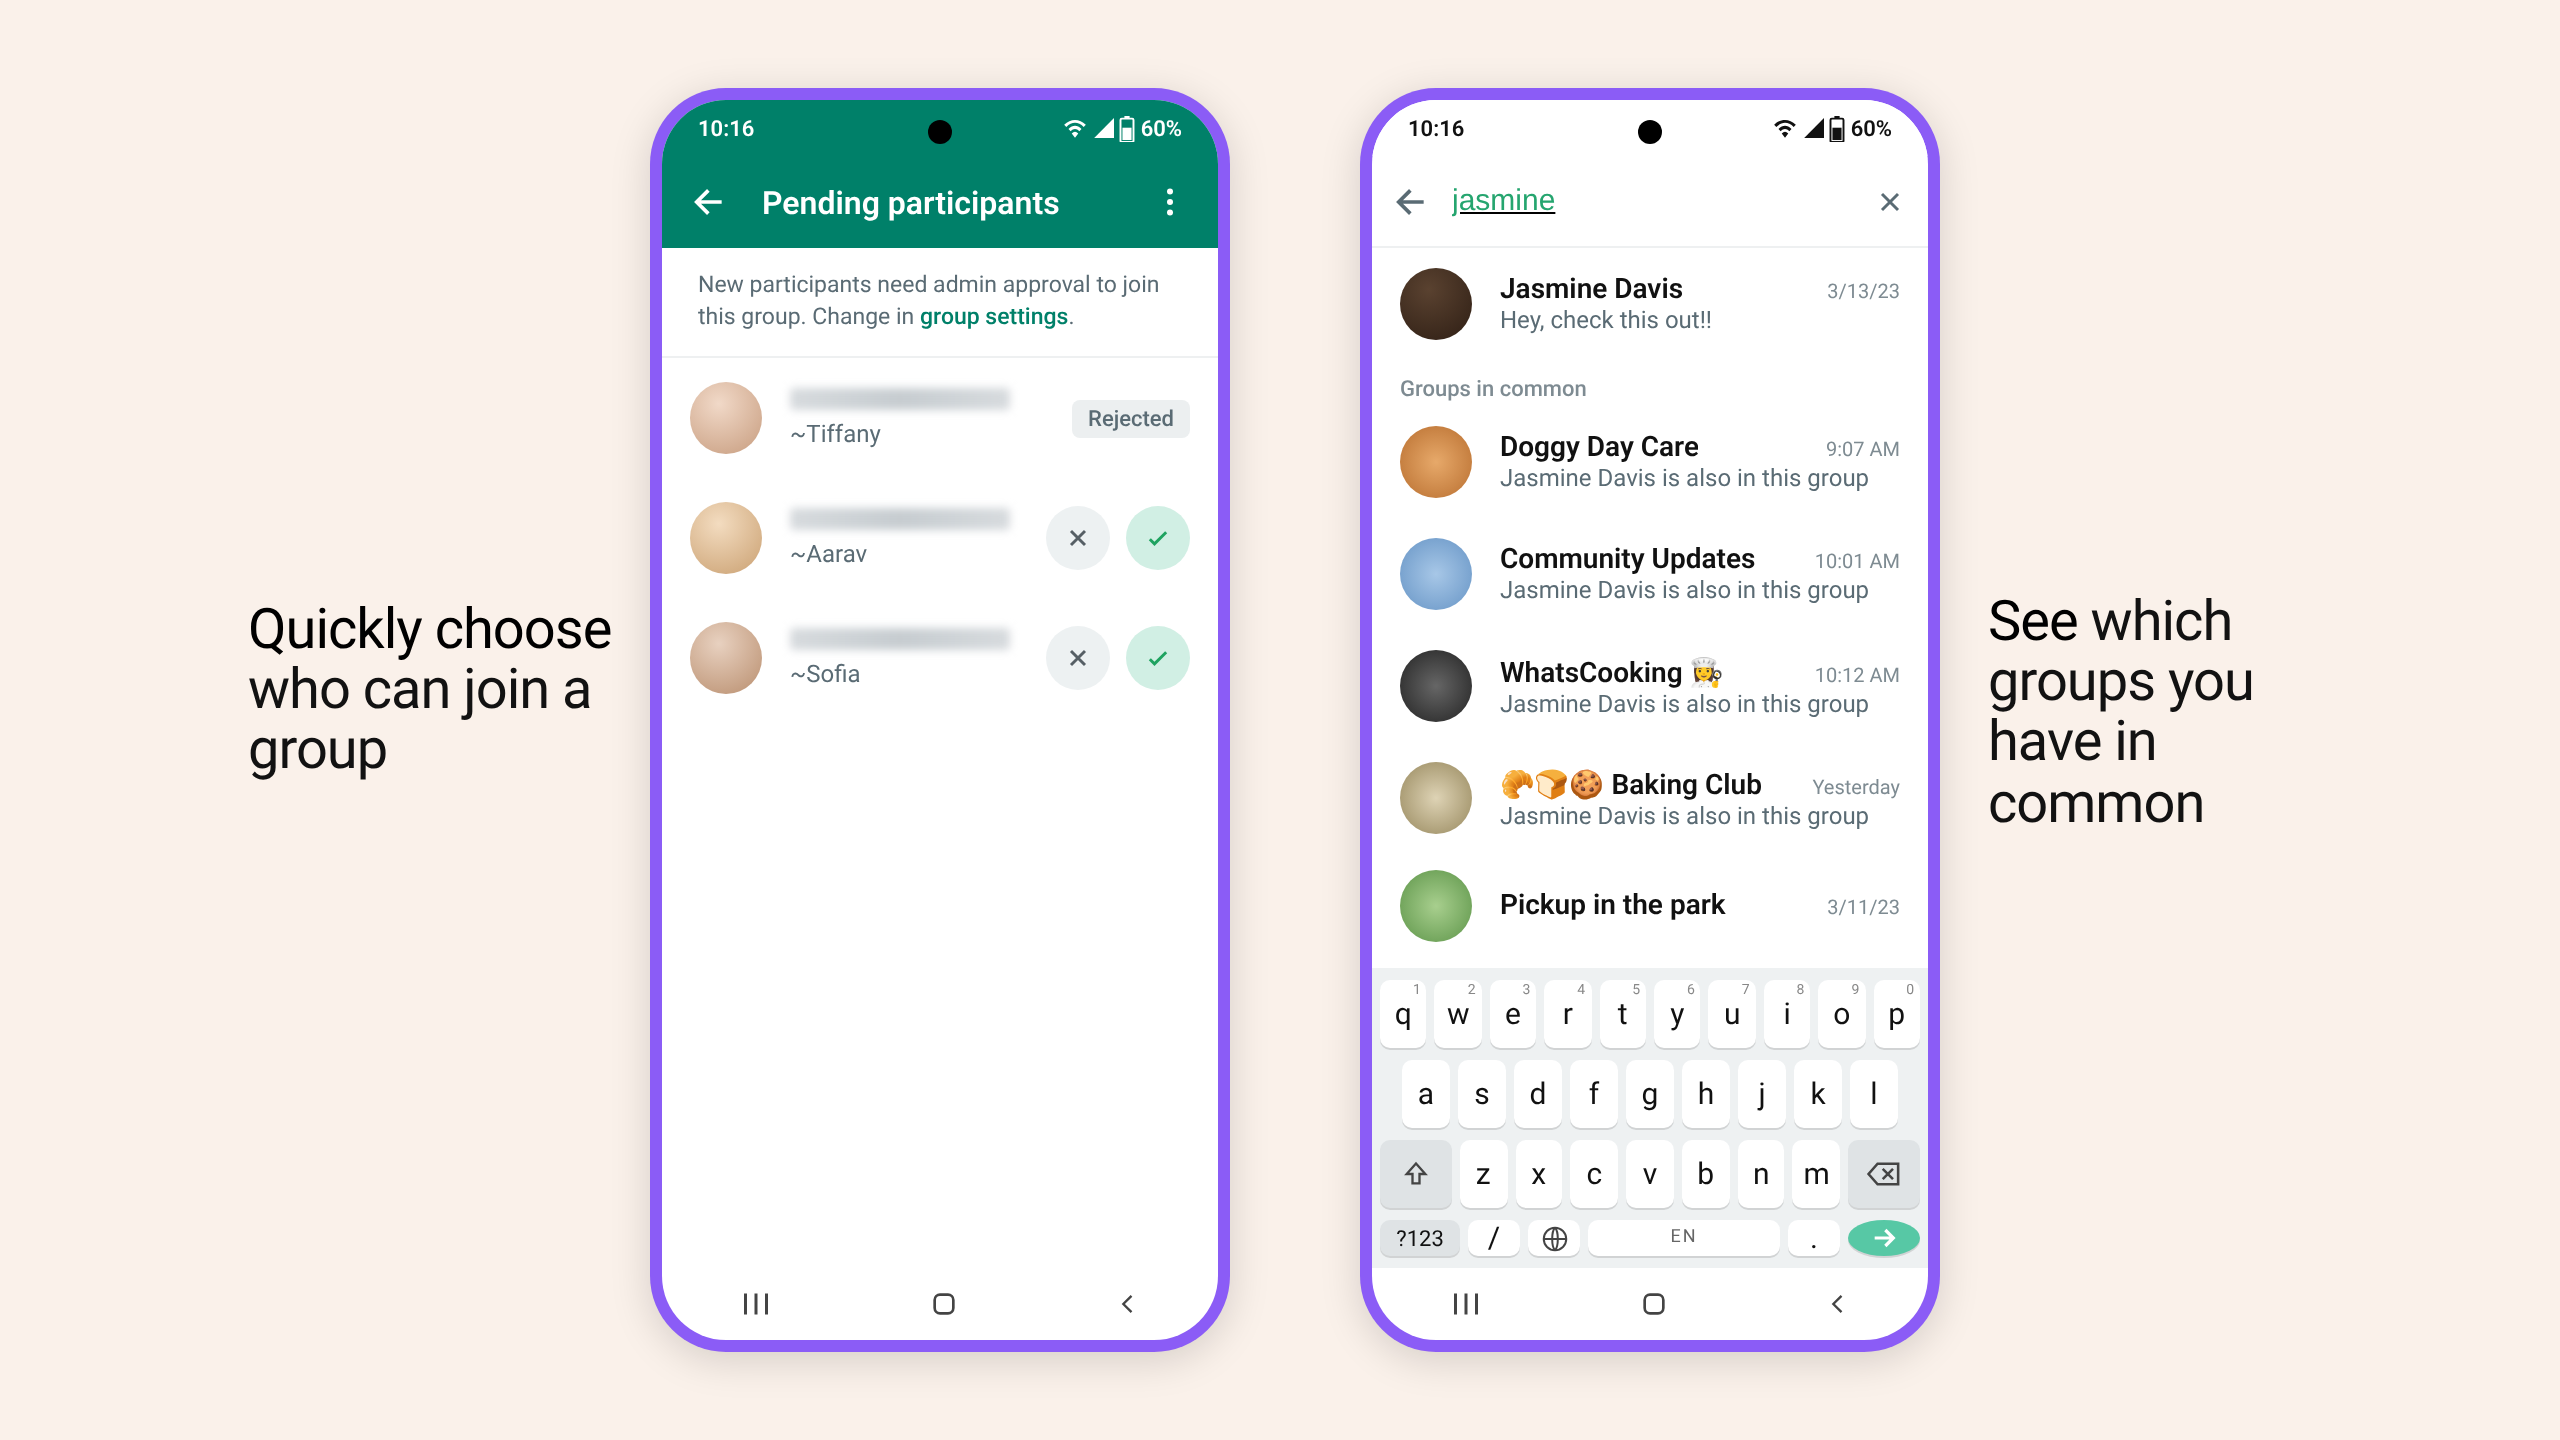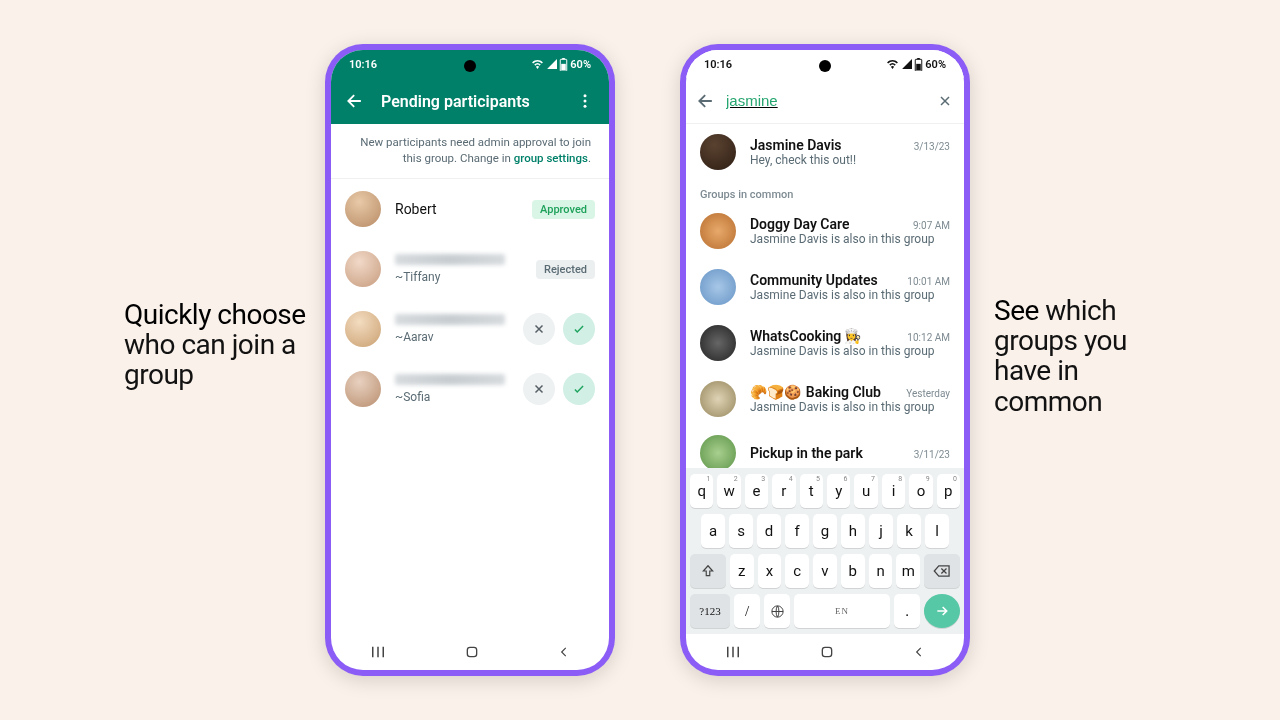--- a/index.html
+++ b/index.html
@@ -73,21 +73,21 @@
     padding: 0 10px;
     gap: 12px;
   }
   .headerbar.green { background: #008069; color: #fff; }
   .headerbar .title { font-size: 16px; font-weight: 600; flex: 1; }
   .icon-btn { width: 28px; height: 28px; display: flex; align-items: center; justify-content: center; border-radius: 50%; cursor: pointer; }
 
   .info-banner {
     padding: 10px 18px 12px;
     font-size: 11.5px;
-    text-align: right;
+    text-align: left;
     color: #5a6b74;
     line-height: 1.4;
     border-bottom: 1px solid #eef0f1;
   }
   .info-banner .link { color: #008069; font-weight: 500; }
 
   .plist { flex: 1; overflow: hidden; }
   .prow {
     display: flex; align-items: center;
     padding: 12px 14px;
@@ -156,21 +156,21 @@
     display: flex; align-items: center; justify-content: center;
     font-size: 15px; color: #111; width: 24px;
     box-shadow: 0 1px 0 rgba(0,0,0,0.12);
     position: relative;
   }
   .key .num { position: absolute; top: 1px; right: 3px; font-size: 7px; color: #888; }
   .key.wide { width: 36px; background: #dfe3e5; }
   .key.space { flex: 1; }
   .key.sym { width: 40px; background: #dfe3e5; font-size: 11px; }
   .key.enter { width: 36px; background: #57c8a5; color: #fff; border-radius: 50%; }
-  .krow.bottom .key { height: 34px; font-family: Liberation Serif, serif; }
+  .krow.bottom .key { height: 18px; }
   .key .lang { font-size: 9px; letter-spacing: 1px; color: #666; }
 
   
   .av1 { background: radial-gradient(circle at 40% 30%, #e8c9a8, #b88b65), #ddd; }
   .av2 { background: radial-gradient(circle at 40% 30%, #f1d9c8, #c79c7e), #ccc; }
   .av3 { background: radial-gradient(circle at 40% 30%, #f3dcc0, #caa071), #ccc; }
   .av4 { background: radial-gradient(circle at 40% 30%, #e8d1c0, #b98e6e), #ccc; }
   .av5 { background: radial-gradient(circle at 40% 30%, #5a4230, #2e1e14), #333; }
   .av6 { background: radial-gradient(circle at 50% 50%, #e7a96a, #b86e2f); }
   .av7 { background: radial-gradient(circle at 50% 50%, #a7c7e7, #6694c5); }
@@ -221,27 +221,20 @@
             <circle cx="12" cy="12" r="2"></circle>
             <circle cx="12" cy="19" r="2"></circle>
           </svg>
       </div>
     </div>
     <div class="info-banner">
       <span>New participants need admin approval to join this group. Change in </span><span class="link">group settings</span><span>.</span>
     </div>
     <div class="plist">
       <div class="prow">
-        <div class="avatar av1"></div>
-        <div class="pinfo">
-            <div class="pname">Robert</div>
-          </div>
-        <div class="badge approved">Approved</div>
-      </div>
-      <div class="prow">
         <div class="avatar av2"></div>
         <div class="pinfo">
           <div class="blur-box"></div>
           <div class="psub">~Tiffany</div>
         </div>
         <div class="badge rejected">Rejected</div>
       </div>
       <div class="prow">
         <div class="avatar av3"></div>
         <div class="pinfo">

